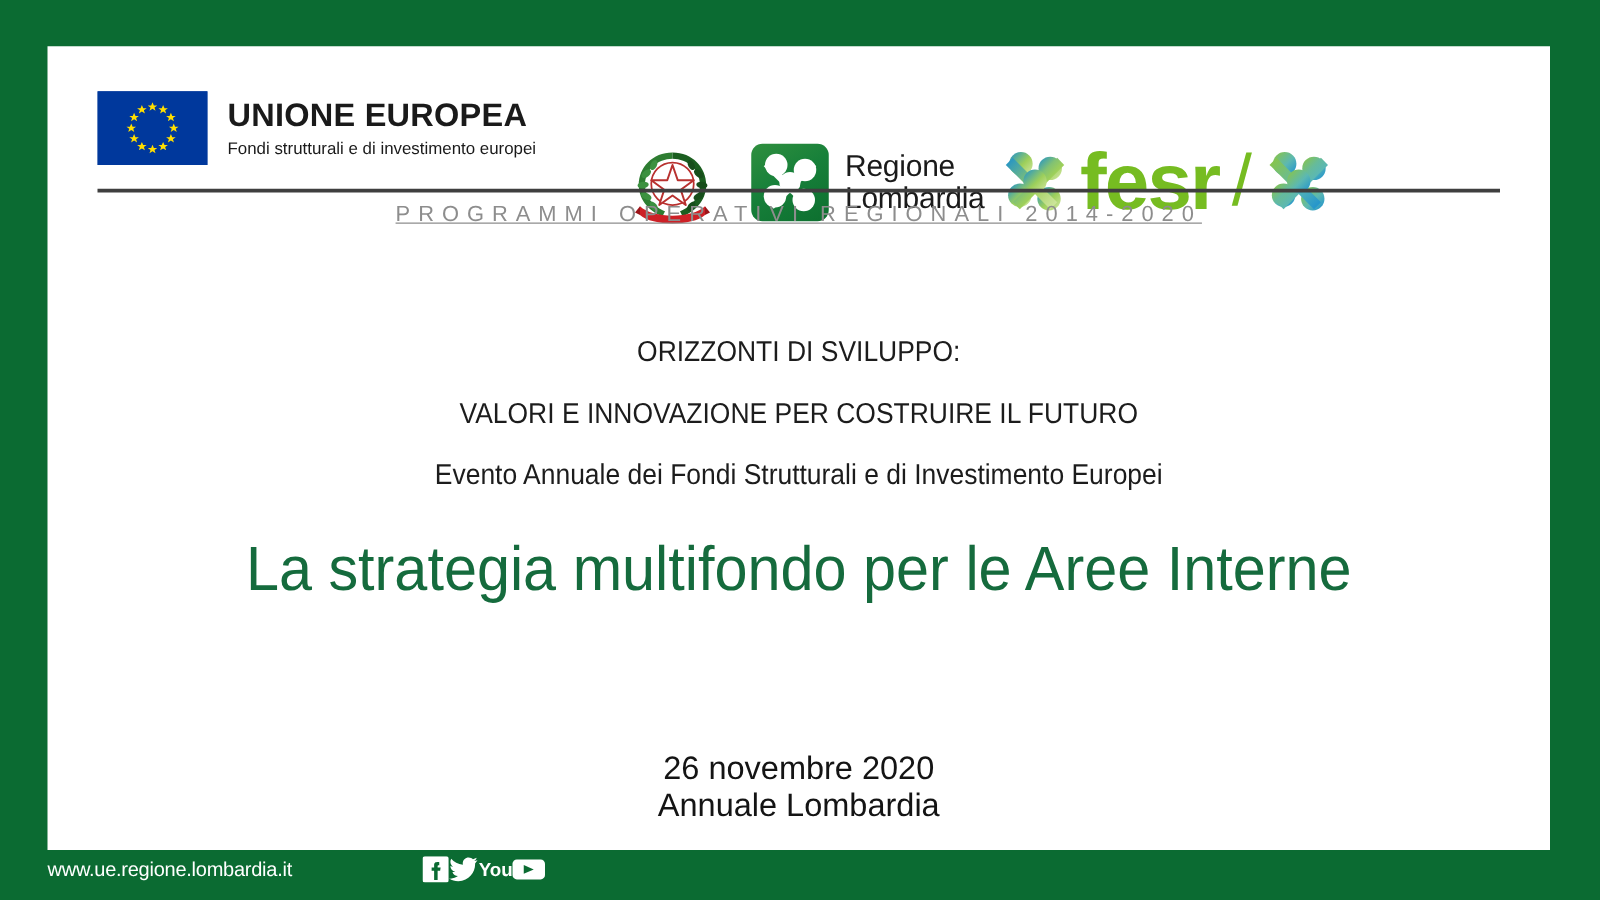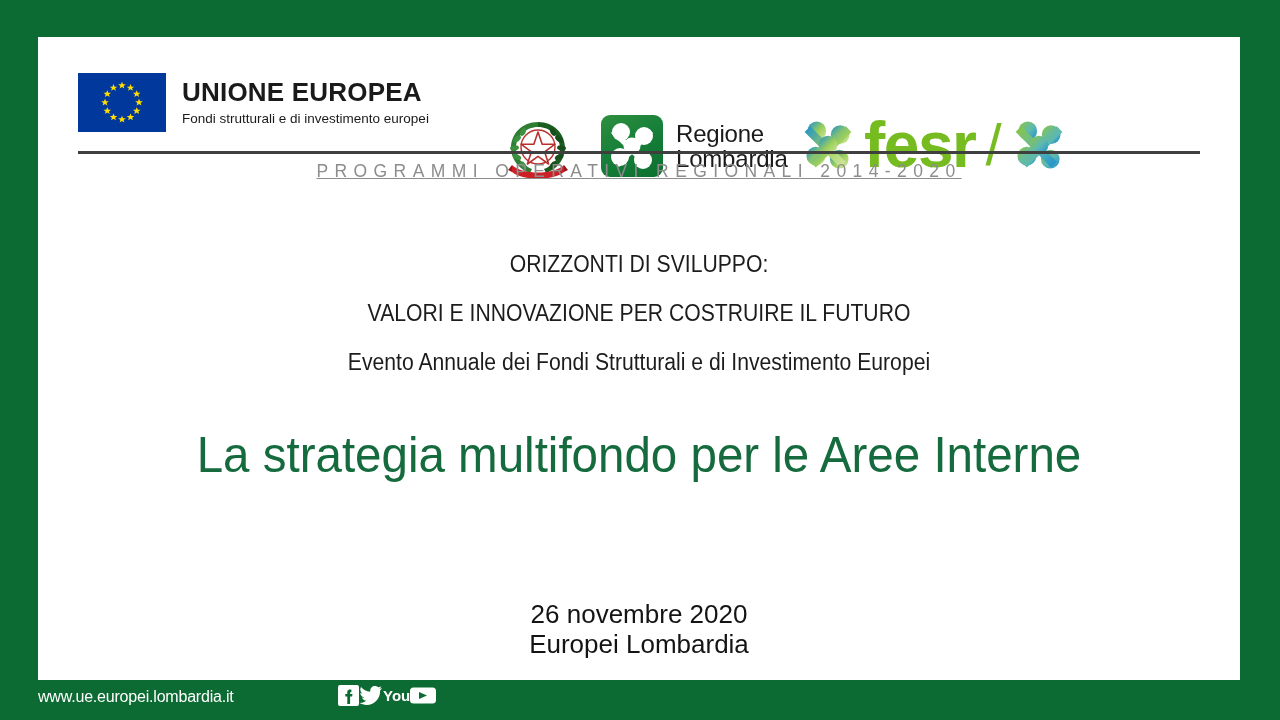--- a/index.html
+++ b/index.html
@@ -154,21 +154,21 @@
     letter-spacing: 6.4px;
     color: #8d8d8d;
     white-space: nowrap;
     text-decoration: underline;
   }
 
   
   .subtitle-block {
     position: absolute;
     left: 0;
-    top: 203px;
+    top: 220px;
     width: 1202px;
     text-align: center;
   }
   .sub-line {
     font-family: "Liberation Sans Narrow", "Liberation Sans", sans-serif;
     font-stretch: condensed;
     color: #1c1c1c;
     font-size: 23px;
     line-height: 49px;
     transform: scaleX(0.92);
@@ -398,27 +398,27 @@
     <div class="subtitle-block">
       <div class="sub-line">ORIZZONTI DI SVILUPPO:</div>
       <div class="sub-line">VALORI E INNOVAZIONE PER COSTRUIRE IL FUTURO</div>
       <div class="sub-line">Evento Annuale dei Fondi Strutturali e di Investimento Europei</div>
     </div>
 
     <div class="headline">La strategia multifondo per le Aree Interne</div>
 
     <div class="event-meta">
       <div>26 novembre 2020</div>
-      <div>Europei Lombardia</div>
+      <div>Annuale Lombardia</div>
     </div>
 
   </div>
 
   <div class="footer">
-    <div class="footer-url">www.ue.europei.lombardia.it</div>
+    <div class="footer-url">www.ue.regione.lombardia.it</div>
 
     <div class="social">
 
       <span>
         <svg width="21" height="21" viewBox="0 0 21 21">
           <rect x="0" y="0" width="21" height="21" rx="2" fill="#ffffff"></rect>
           <path d="M13.4 7.2 L13.4 4.7 C13.4 4.7 11.0 4.3 10.0 5.2 C9.3 5.8 9.3 6.7 9.3 7.3 L9.3 9.0 L7.3 9.0 L7.3 11.6 L9.3 11.6 L9.3 19.0 L12.1 19.0 L12.1 11.6 L14.1 11.6 L14.5 9.0 L12.1 9.0 L12.1 7.9 C12.1 7.3 12.4 7.2 13.0 7.2 Z" fill="#0b6b32"></path>
         </svg>
       </span>
 

